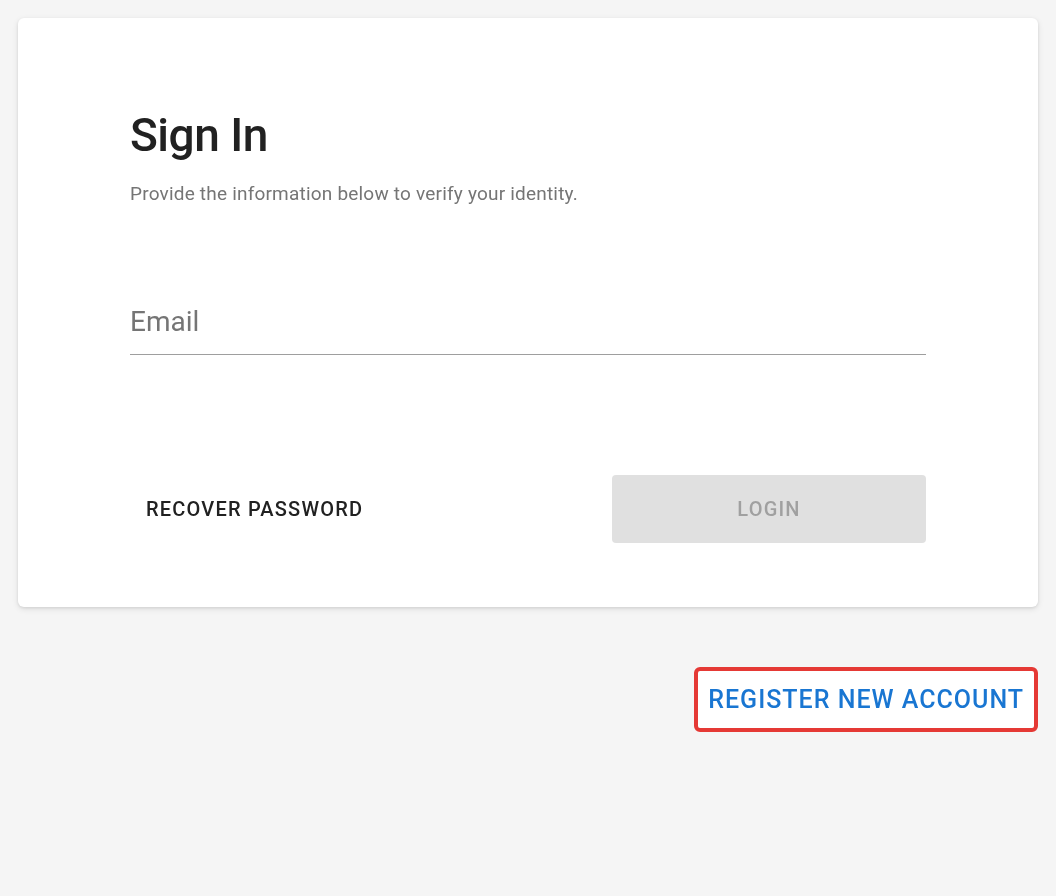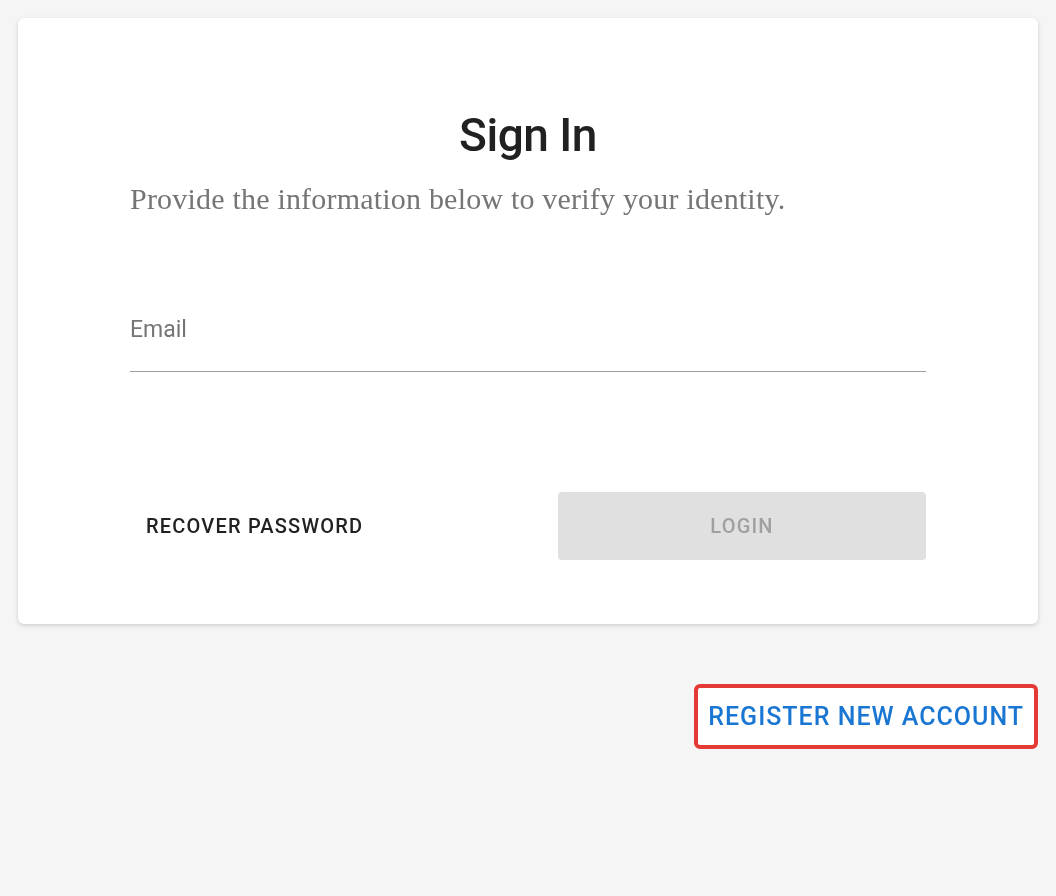--- a/index.html
+++ b/index.html
@@ -23,44 +23,42 @@
       padding: 90px 112px 64px 112px;
       width: 100%;
     }
     
     .title {
       font-size: 46px;
       font-weight: 500;
       color: #212121;
       margin-bottom: 20px;
       letter-spacing: -0.5px;
-      text-align: center;
     }
     
     .subtitle {
-      font-size: 30px;
+      font-size: 19px;
       color: #757575;
       margin-bottom: 100px;
       letter-spacing: 0.2px;
-      font-family: Liberation Serif, serif;
     }
     
     .form-field {
       margin-bottom: 120px;
     }
     
     .form-field:last-of-type {
       margin-bottom: 130px;
     }
     
     .field-label {
-      font-size: 23px;
+      font-size: 28px;
       color: #757575;
       display: block;
-      padding-bottom: 28px;
+      padding-bottom: 16px;
       border-bottom: 1px solid #9e9e9e;
       cursor: text;
     }
     
     .actions {
       display: flex;
       justify-content: space-between;
       align-items: center;
     }
     
@@ -77,21 +75,21 @@
     .btn-recover {
       background: transparent;
       color: #212121;
       padding: 18px 16px;
     }
     
     .btn-login {
       background: #e0e0e0;
       color: #a0a0a0;
       padding: 22px 0;
-      width: 368px;
+      width: 314px;
       border-radius: 4px;
       text-align: center;
     }
     
     .register-container {
       display: flex;
       justify-content: flex-end;
       margin-top: 60px;
     }
     

